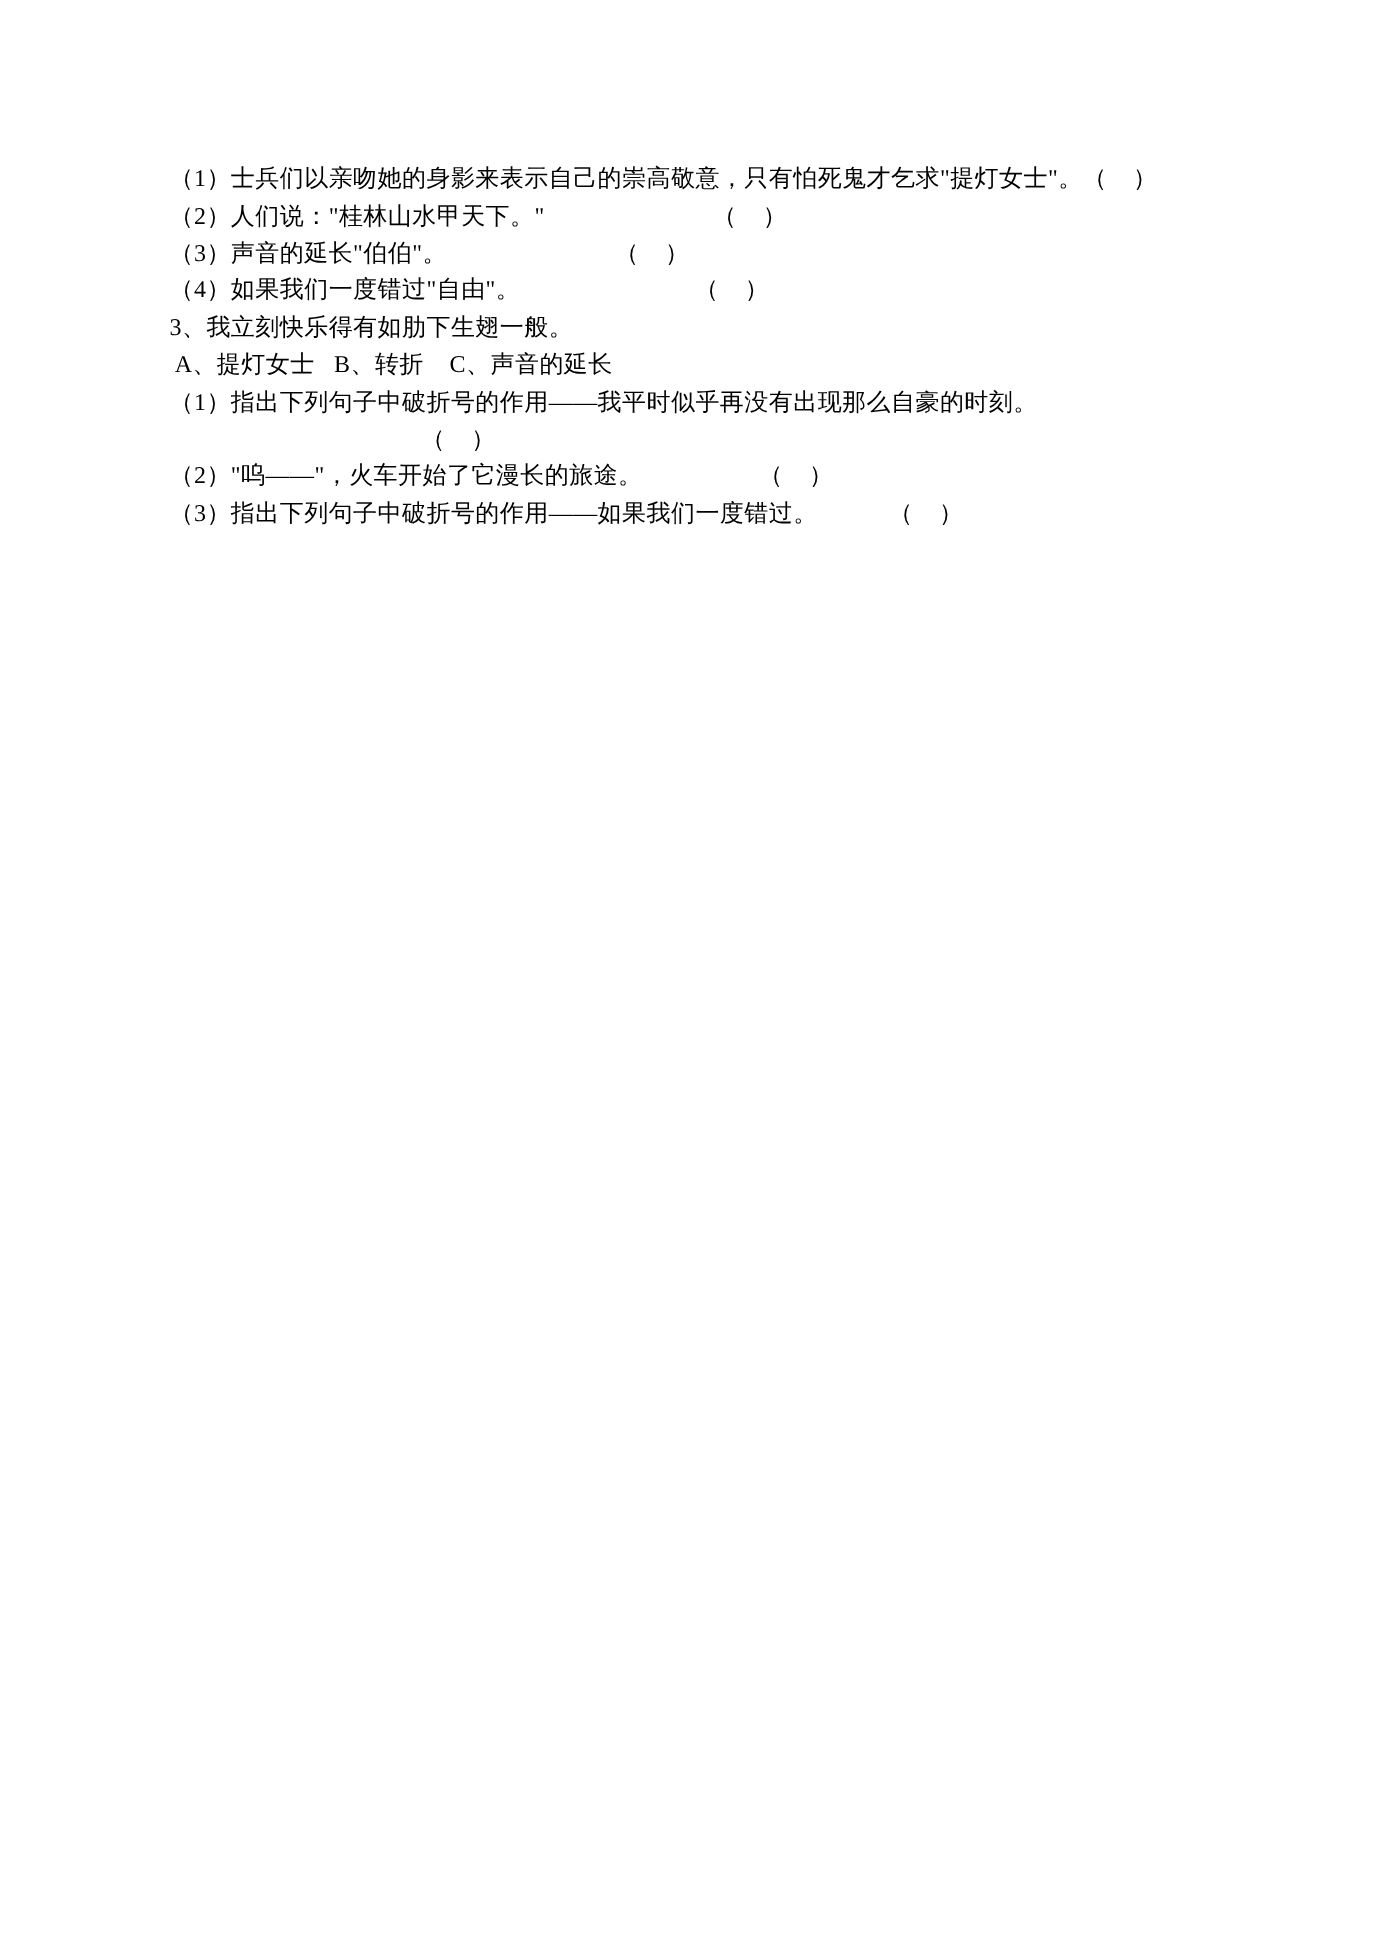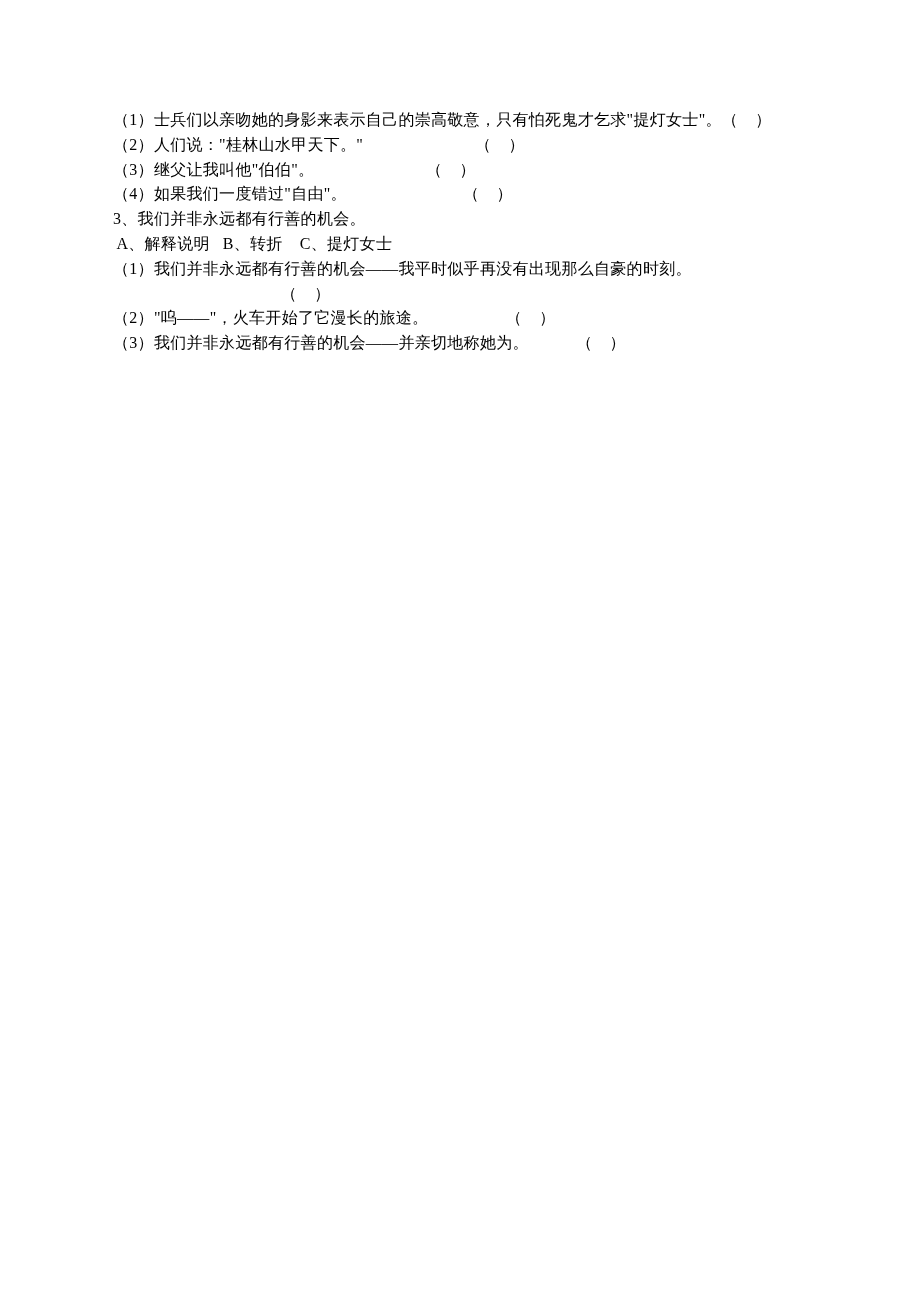--- a/index.html
+++ b/index.html
@@ -18,26 +18,26 @@
     .line { white-space: pre; letter-spacing: 0.3px; }
     .bracket-group { display: inline; }
   </style>
 </head>
 <body>
 
 <div class="line"><span>（1）</span><span>士兵们以亲吻她的身影来表示自己的崇高敬意，只有怕死鬼才乞求</span><span>"提灯女士"</span><span>。</span><span></span><span class="bracket-group">（    ）</span></div>
 
 <div class="line"><span>（2）</span><span>人们说：</span><span>"桂林山水甲天下。"</span><span></span><span>                          </span><span class="bracket-group">（    ）</span></div>
 
-<div class="line"><span>（3）</span><span>继父让我叫他</span><span>"伯伯"</span><span>。</span><span>                          </span><span class="bracket-group">（    ）</span></div>
+<div class="line"><span>（3）</span><span>声音的延长</span><span>"伯伯"</span><span>。</span><span>                          </span><span class="bracket-group">（    ）</span></div>
 
 <div class="line"><span>（4）</span><span>如果我们一度错过</span><span>"自由"</span><span>。</span><span>                           </span><span class="bracket-group">（    ）</span></div>
 
-<div class="line"><span>3、</span><span>我们并非永远都有行善的机会。</span></div>
+<div class="line"><span>3、</span><span>我立刻快乐得有如肋下生翅一般。</span></div>
 
-<div class="line"><span> A、解释说明   B、转折    C、提灯女士</span></div>
+<div class="line"><span> A、提灯女士   B、转折    C、声音的延长</span></div>
 
-<div class="line"><span>（1）</span><span>我们并非永远都有行善的机会——我平时似乎再没有出现那么自豪的时刻。</span></div>
+<div class="line"><span>（1）</span><span>指出下列句子中破折号的作用——我平时似乎再没有出现那么自豪的时刻。</span></div>
 <div class="line"><span>                                       </span><span class="bracket-group">（    ）</span></div>
 
 <div class="line"><span>（2）</span><span>"呜——"，火车开始了它漫长的旅途。</span><span>                  </span><span class="bracket-group">（    ）</span></div>
 
-<div class="line"><span>（3）</span><span>我们并非永远都有行善的机会——并亲切地称她为。</span><span>           </span><span class="bracket-group">（    ）</span></div>
+<div class="line"><span>（3）</span><span>指出下列句子中破折号的作用——如果我们一度错过。</span><span>           </span><span class="bracket-group">（    ）</span></div>
 
 </body></html>

